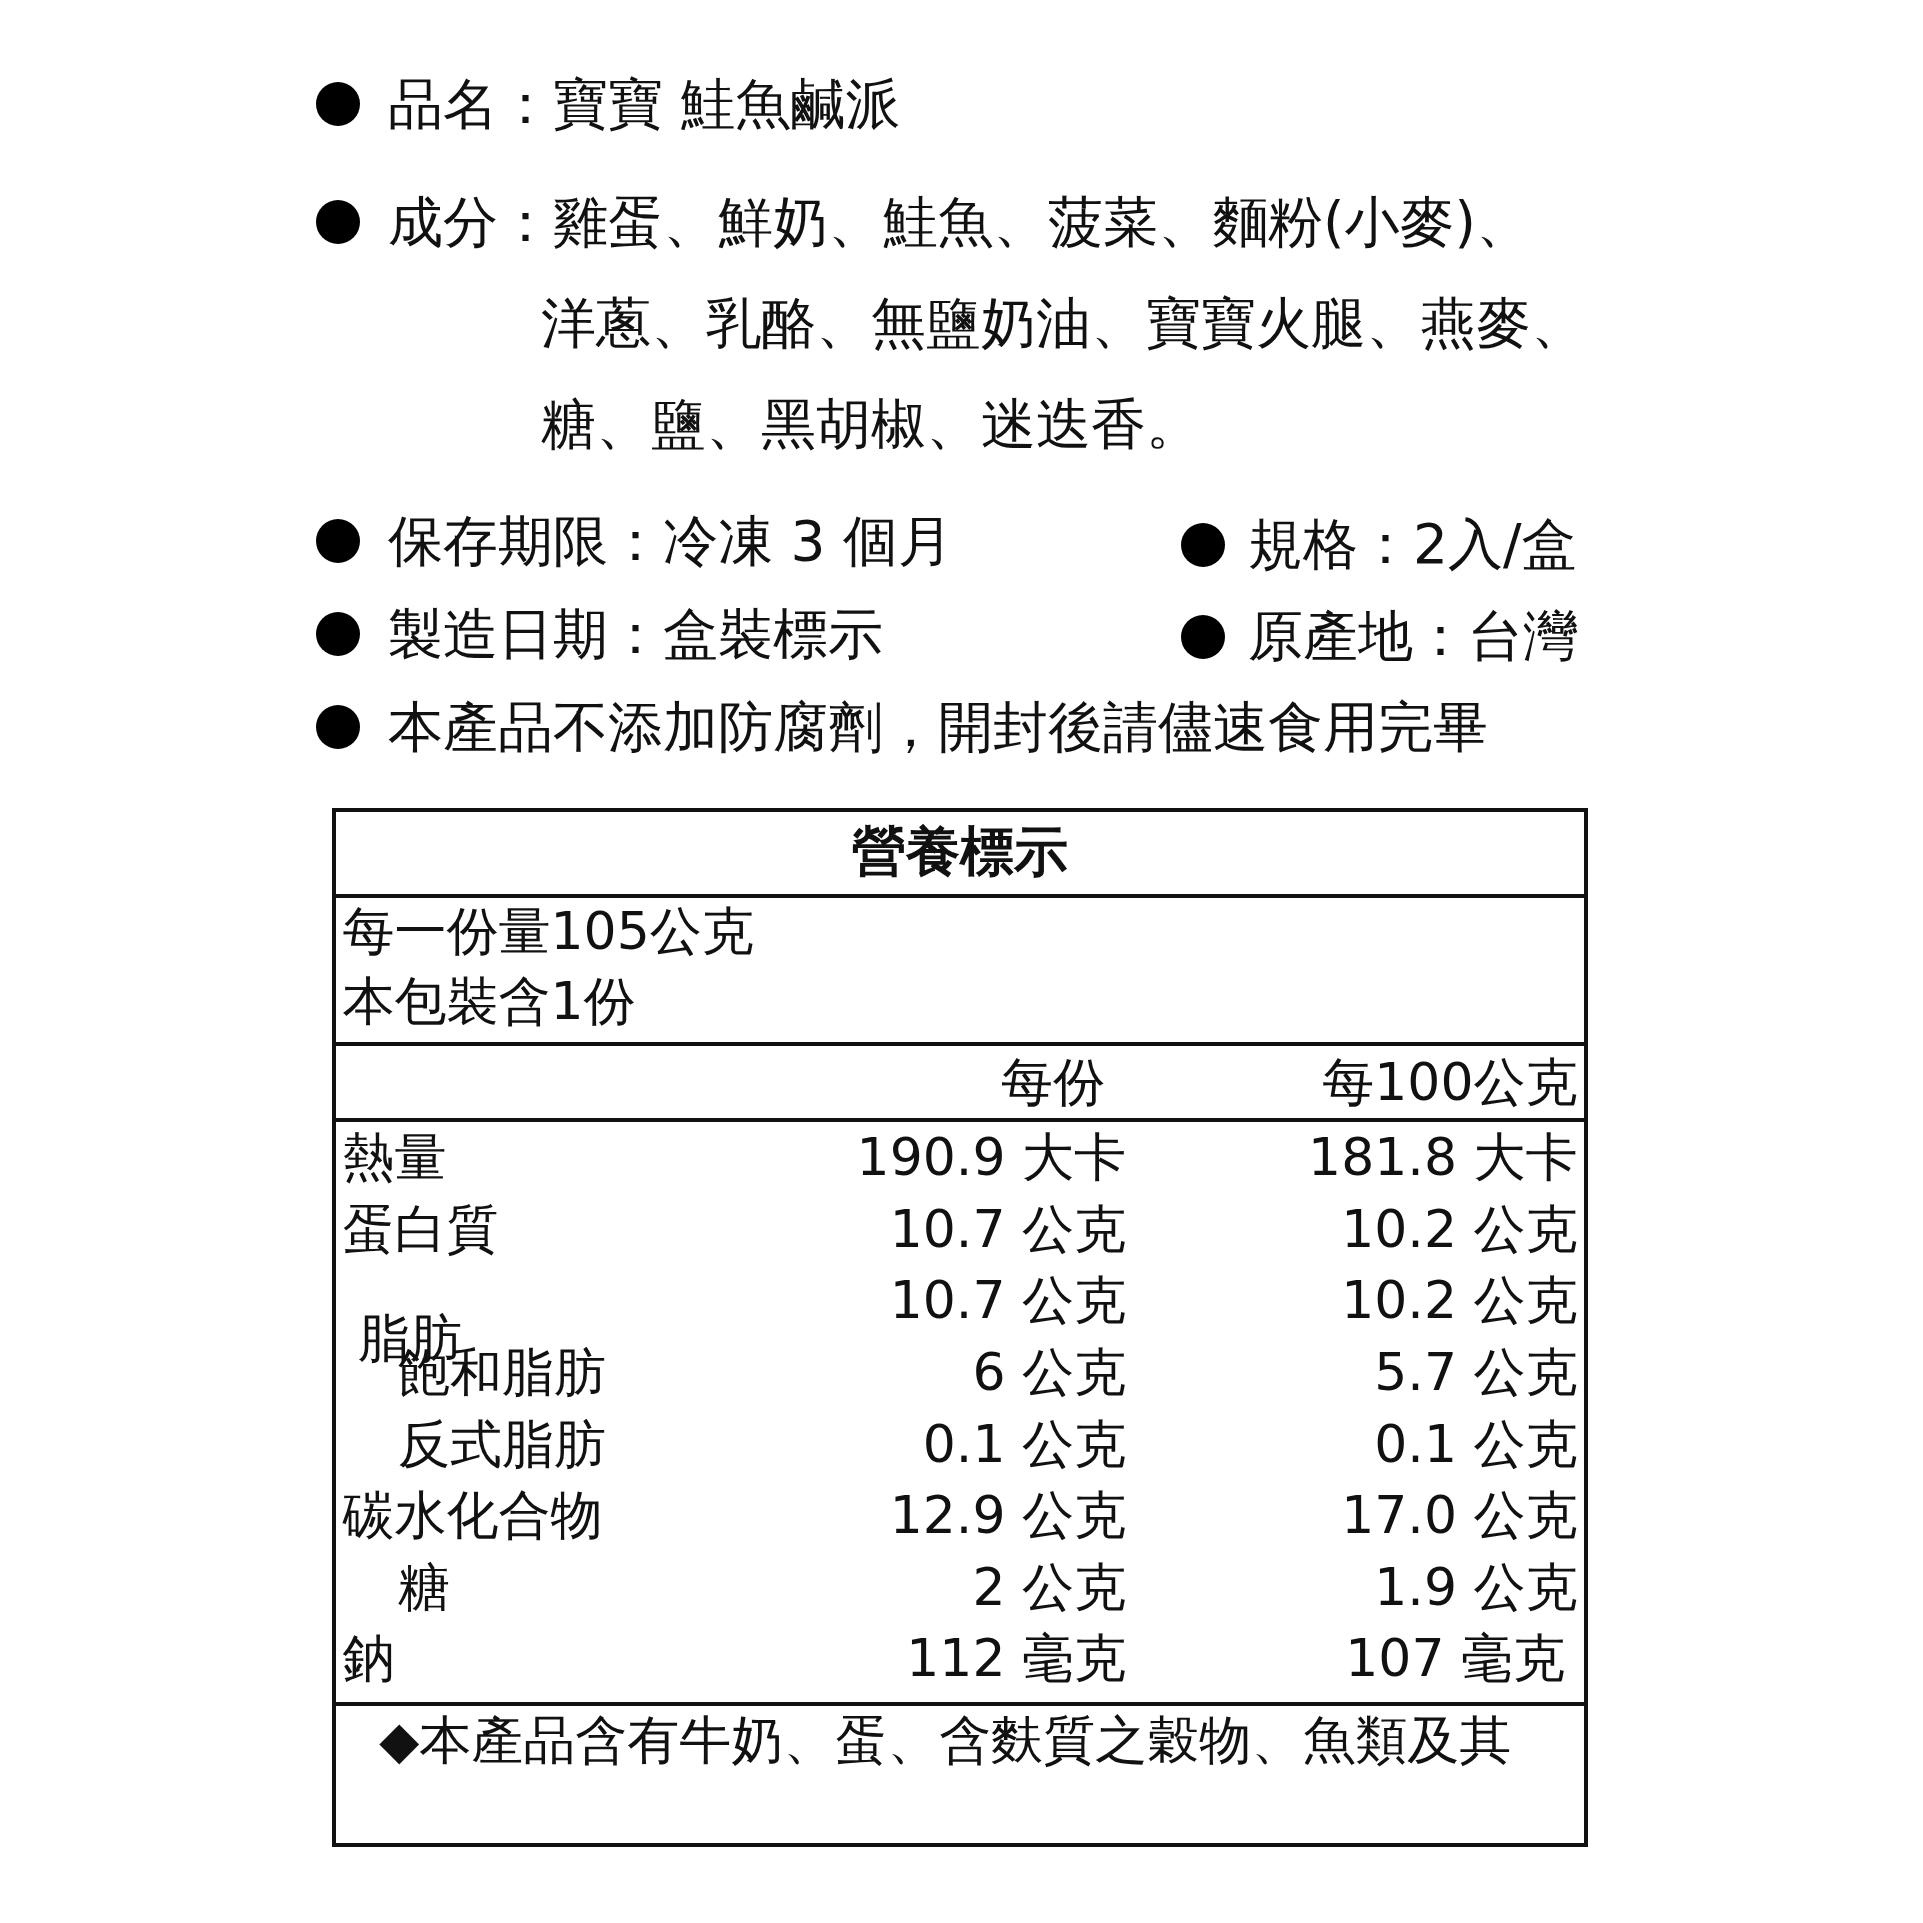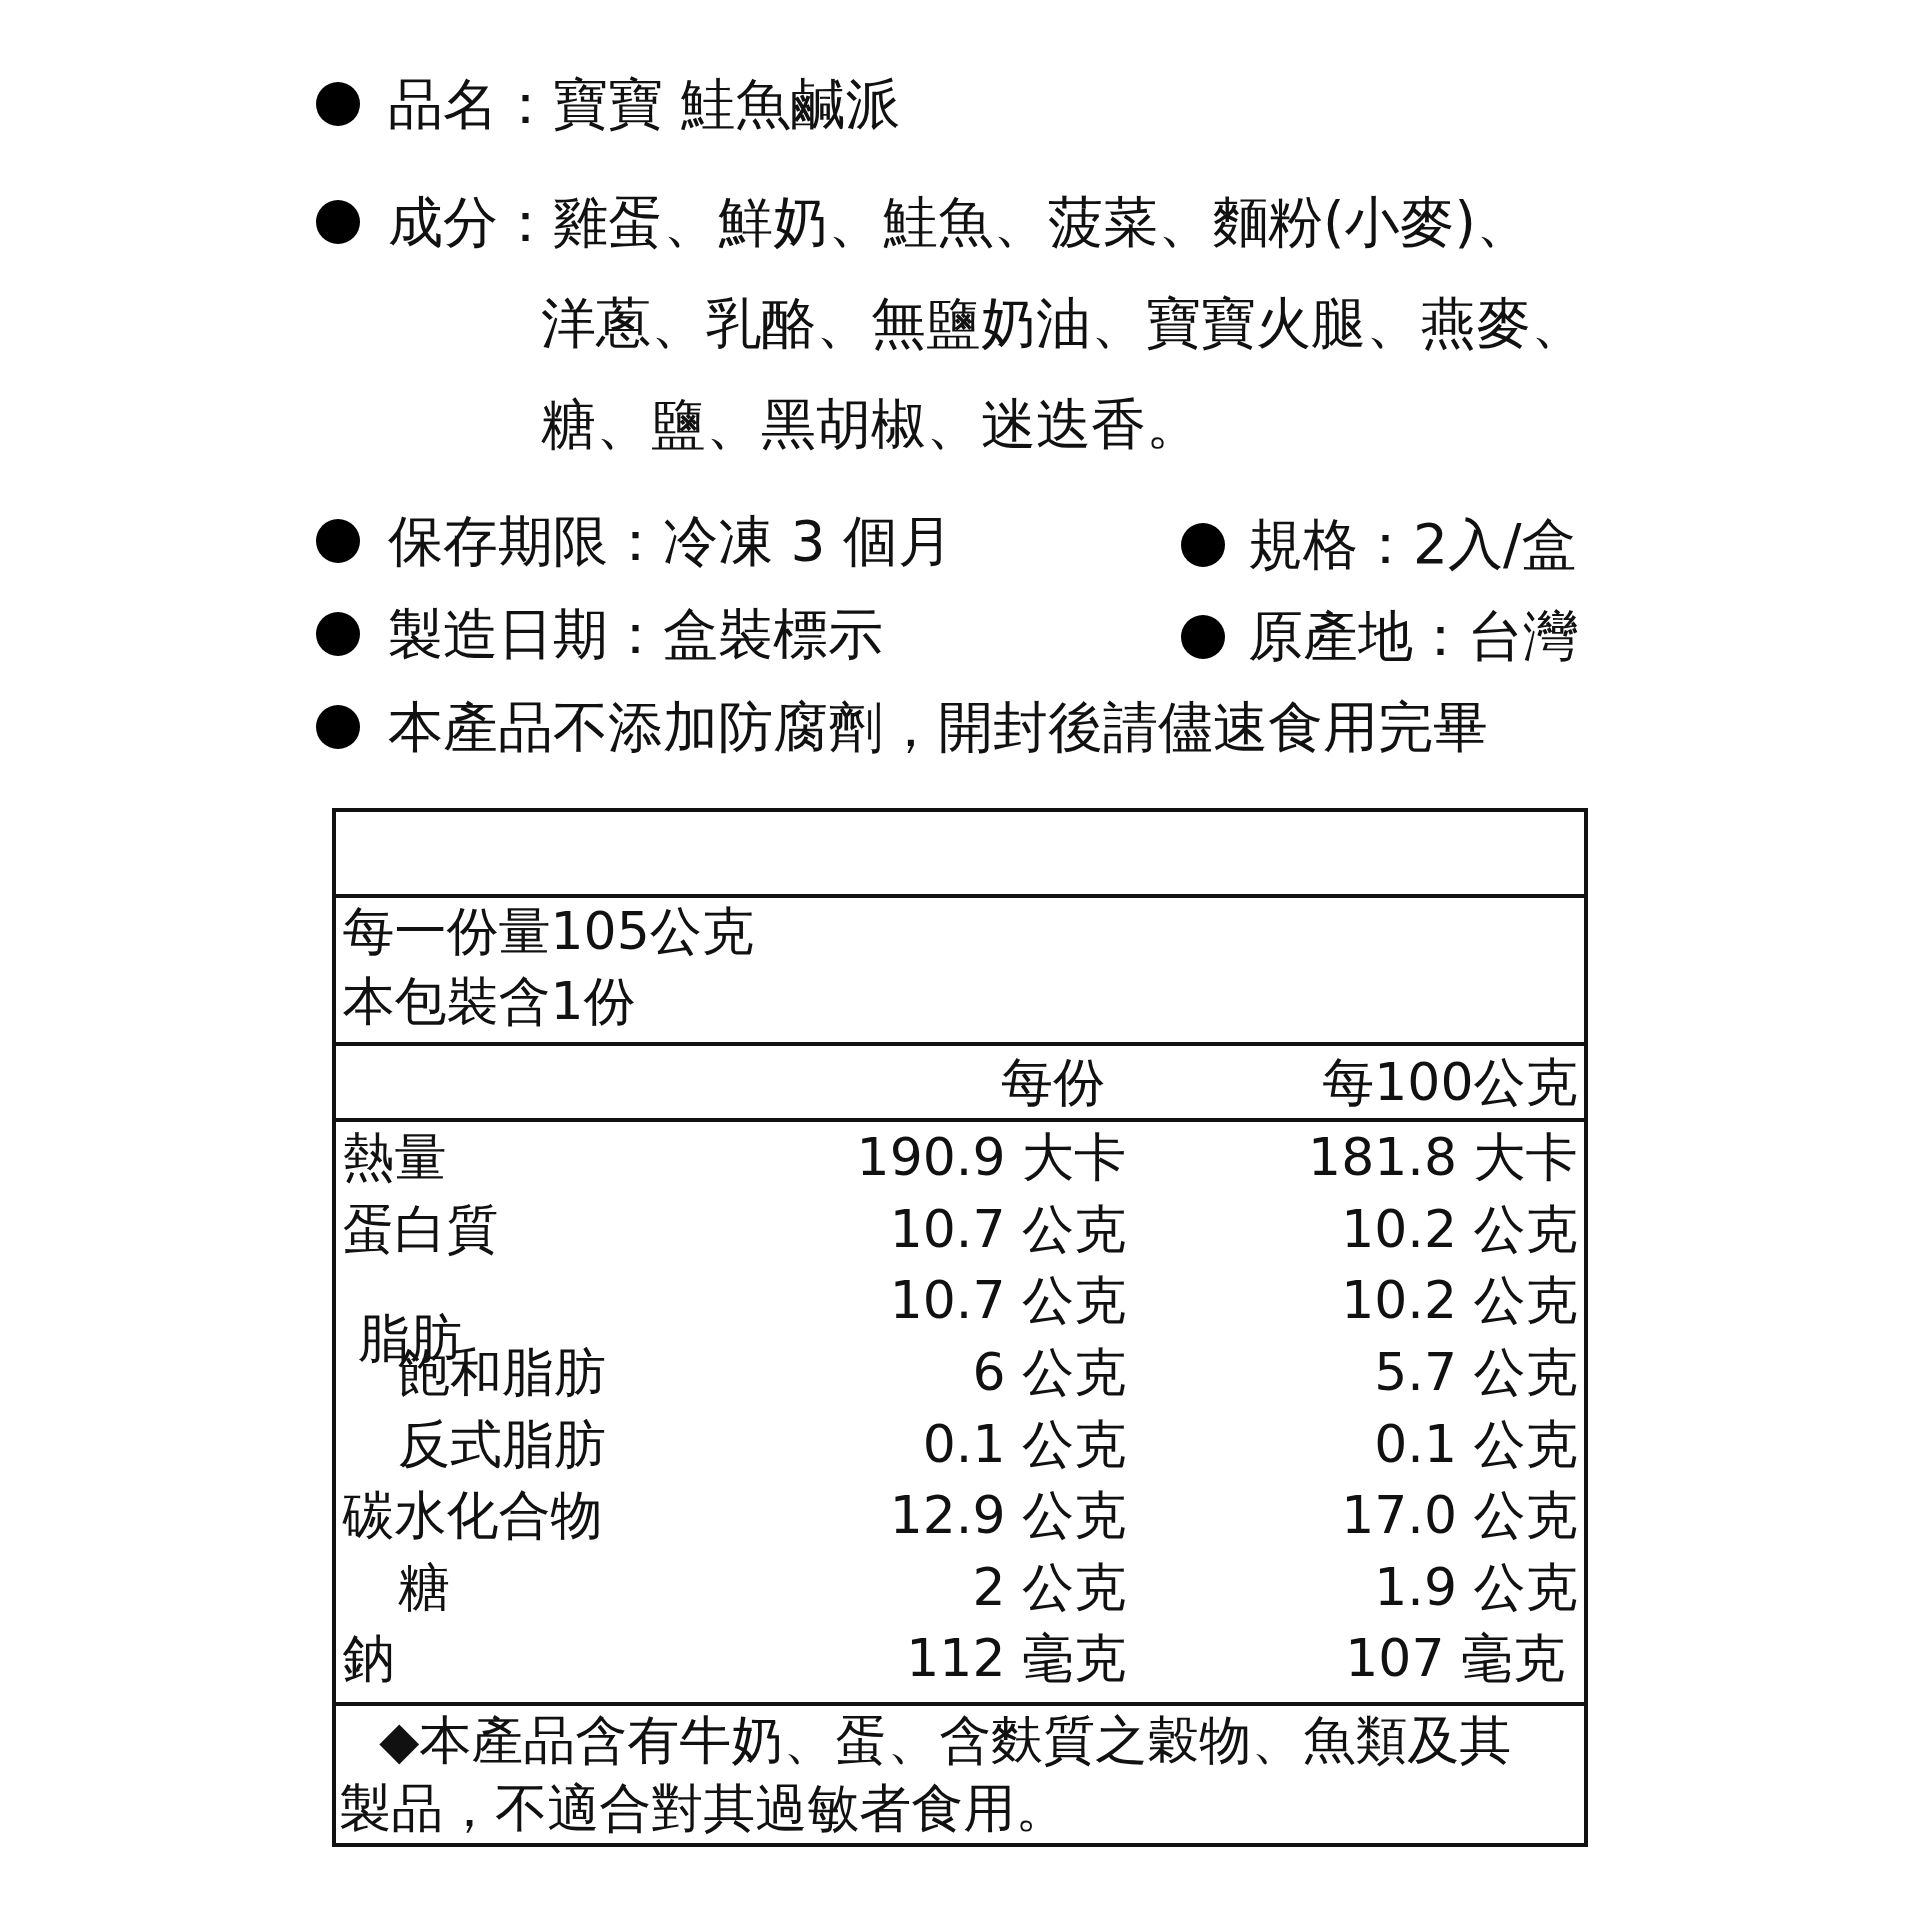--- a/index.html
+++ b/index.html
@@ -44,20 +44,21 @@
 </div>
 <div class="bullet" style="left:1181px;top:615px;"></div>
 <div class="line" style="left:1248px;top:604px;">
   <span>原產地：</span><span>台灣</span>
 </div>
 
 <div class="bullet" style="left:316px;top:705px;"></div>
 <div class="line" style="left:388px;top:695px;">本產品不添加防腐劑，開封後請儘速食用完畢</div>
 
 <div class="table">
+  <div class="cell title" style="top:9.8px;">營養標示</div>
   <div class="row-div" style="top:82px;"></div>
 
   <div class="cell" style="left:6.5px;top:90px;">每一份量105公克</div>
   <div class="cell" style="left:6.5px;top:160px;">本包裝含1份</div>
   <div class="row-div" style="top:230px;"></div>
 
   <div class="cell r" style="right:479px;top:241px;">每份</div>
   <div class="cell r" style="right:6.5px;top:241px;">每100公克</div>
   <div class="row-div" style="top:306px;"></div>
 
@@ -99,15 +100,14 @@
     </div>
     <div>
       <div class="cell" style="left:6.5px;top:817px;">鈉</div>
       <div class="cell r" style="right:458px;top:817px;">112 毫克</div>
       <div class="cell r" style="right:19px;top:817px;">107 毫克</div>
     </div>
   </div>
 
   <div class="row-div" style="top:890px;"></div>
   <div class="cell" style="left:3.3px;top:899px;margin-left:40px;">◆本產品含有牛奶、蛋、含麩質之穀物、魚類及其</div>
-  <div class="cell" style="left:3.3px;top:967px;">製品，不適合對其過敏者食用。</div>
 </div>
 
 
 </body></html>

